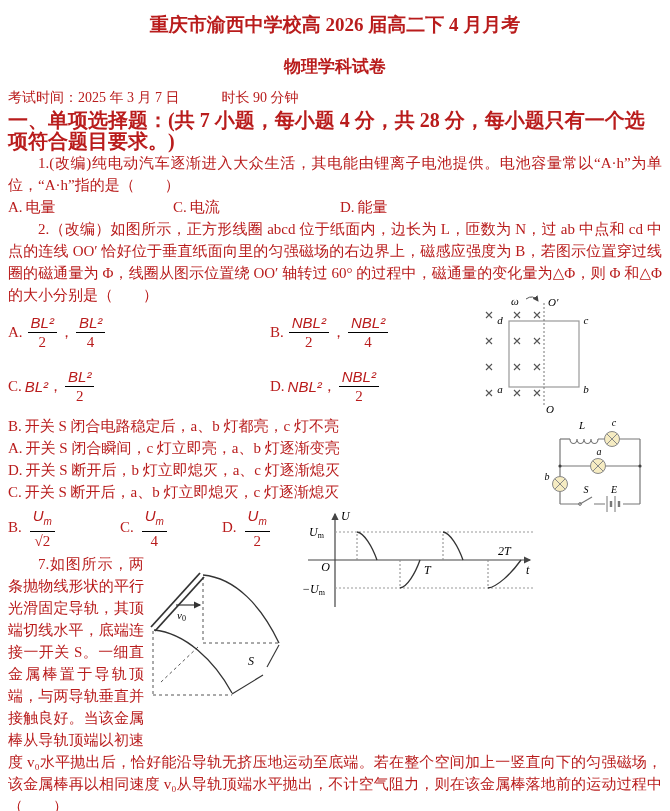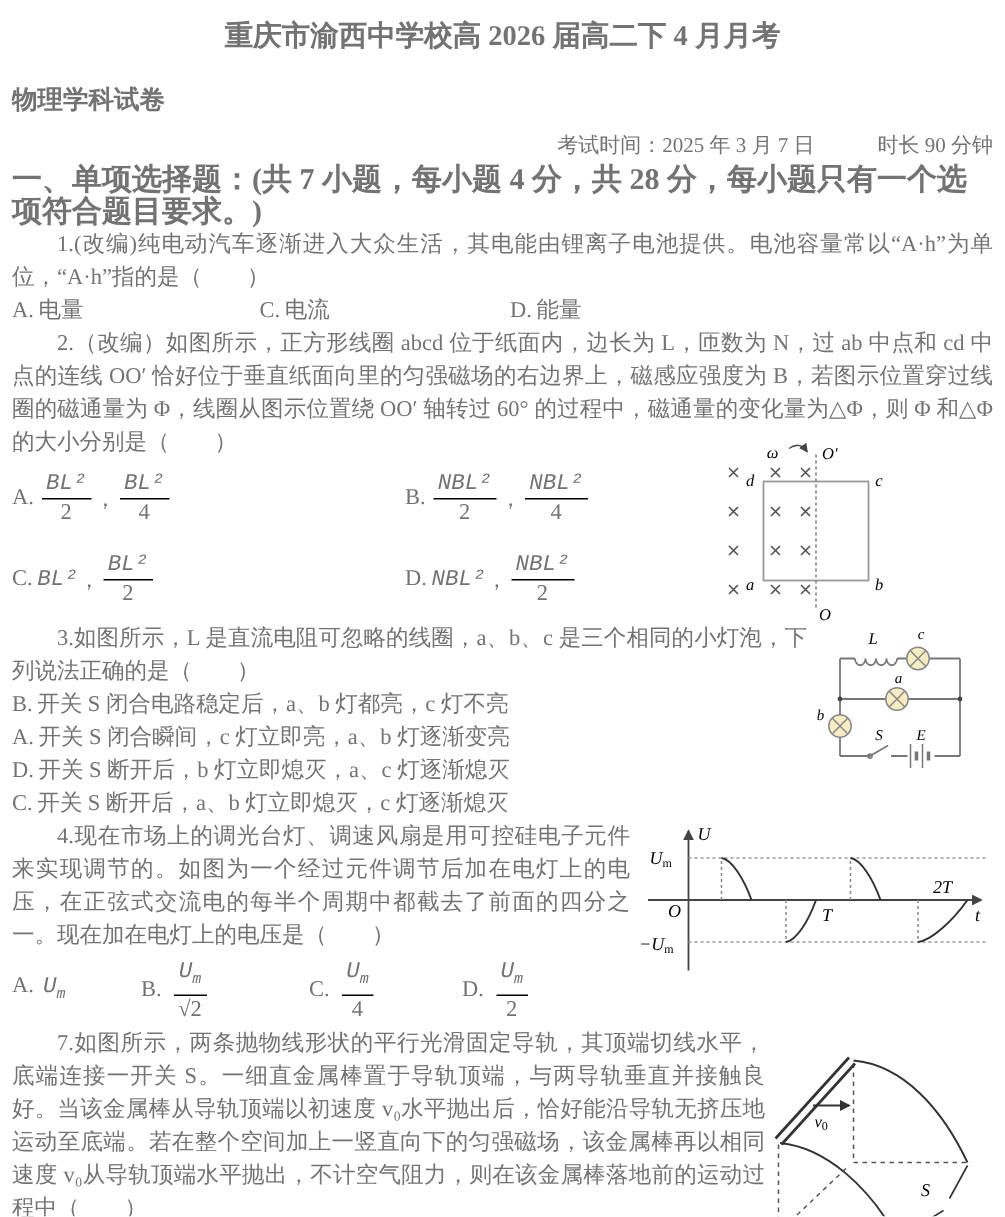--- a/index.html
+++ b/index.html
@@ -1,29 +1,29 @@
 <!DOCTYPE html>
 <html><head>
 <meta charset="utf-8">
 <style>
   html,body{margin:0;padding:0;background:#fff;}
   .page{
     position:relative; width:670px; height:811px; overflow:hidden;
     box-sizing:border-box; padding:4px 8px 0 8px;
     font-family:"Liberation Serif","DejaVu Serif",serif;
-    font-size:15px; color:#737373; background:#fff;
+    font-size:15px; color:#b91c1c; background:#fff;
   }
   .title{ text-align:center; font-weight:bold; font-size:19px; margin:8px 0 0; line-height:26px;}
-  .subtitle{ text-align:left; font-weight:bold; font-size:17px; margin:17px 0 9px; line-height:24px;}
-  .infoline{ text-align:right; font-size:14px; line-height:20px; margin:0 0 2px;}
+  .subtitle{ text-align:center; font-weight:bold; font-size:17px; margin:17px 0 9px; line-height:24px;}
+  .infoline{ text-align:left; font-size:14px; line-height:20px; margin:0 0 2px;}
   .infoline .sp{ display:inline-block; width:42px;}
   .section-heading{ font-weight:bold; font-size:20px; line-height:21px; margin:0;}
   .stem{ margin:0; text-indent:2em; line-height:22px; text-align:justify;}
   .olabel{ margin-right:3px;}
-  .math{ font-style:italic; font-family:Liberation Mono, monospace;}
+  .math{ font-style:italic; font-family:Liberation Sans, sans-serif;}
   sub{ font-size:10px;}
   
   .frac{ display:inline-block; text-align:center; vertical-align:middle; margin:0 2px; line-height:normal;}
   .frac .num{ display:block; border-bottom:1px solid #000; padding:0 3px; line-height:18px;}
   .frac .den{ display:block; padding:0 3px; line-height:18px;}
   
   .opts-row{ display:flex; align-items:flex-start; line-height:22px;}
   .opts-row .o1{width:165px;} .opts-row .o2{width:143px;} .opts-row .o3{width:167px;}
   
   .q2opts{ position:relative; margin:5px 0 8px; width:100%;}
@@ -180,21 +180,20 @@
         <circle cx="16" cy="67" r="7.5" fill="#f6ecc2" stroke="#888"></circle>
           <path d="M10.7,61.7 L21.3,72.3 M21.3,61.7 L10.7,72.3" stroke="#888" stroke-width="1"></path>
       </g>
       <text class="it" x="38" y="12" font-size="11" text-anchor="middle">L</text>
       <text class="it" x="70" y="9" font-size="10" text-anchor="middle">c</text>
       <text class="it" x="55" y="38" font-size="10" text-anchor="middle">a</text>
       <text class="it" x="3" y="63" font-size="10" text-anchor="middle">b</text>
       <text class="it" x="42" y="76" font-size="10" text-anchor="middle">S</text>
       <text class="it" x="70" y="76" font-size="10" text-anchor="middle">E</text>
     </svg>
-    <p class="stem">3.如图所示，L 是直流电阻可忽略的线圈，a、b、c 是三个相同的小灯泡，下列说法正确的是（　　）</p>
     <div class="optline"><span class="olabel">B.</span><span>开关 S 闭合电路稳定后，a、b 灯都亮，c 灯不亮</span></div>
     <div class="optline"><span class="olabel">A.</span><span>开关 S 闭合瞬间，c 灯立即亮，a、b 灯逐渐变亮</span></div>
     <div class="optline"><span class="olabel">D.</span><span>开关 S 断开后，b 灯立即熄灭，a、c 灯逐渐熄灭</span></div>
     <div class="optline"><span class="olabel">C.</span><span>开关 S 断开后，a、b 灯立即熄灭，c 灯逐渐熄灭</span></div>
   </div>
 
   <div class="q q4">
 
     <svg class="fig4" width="238" height="108" viewBox="0 0 238 108">
       <defs>
@@ -221,23 +220,21 @@
         <path d="M188,81 C197,80 211,67 221,53"></path>
       </g>
       <text class="it" x="41" y="13" font-size="12">U</text>
       <text class="it" x="226" y="67" font-size="12">t</text>
       <text class="it" x="30" y="64" font-size="12" text-anchor="end">O</text>
       <text x="9" y="29" font-size="12"><tspan class="it">U</tspan><tspan font-size="8" dy="2">m</tspan></text>
       <text x="2" y="86" font-size="12"><tspan class="it">−U</tspan><tspan font-size="8" dy="2">m</tspan></text>
       <text class="it" x="124" y="67" font-size="12">T</text>
       <text class="it" x="198" y="48" font-size="12">2T</text>
     </svg>
-    <p class="stem">4.现在市场上的调光台灯、调速风扇是用可控硅电子元件来实现调节的。如图为一个经过元件调节后加在电灯上的电压，在正弦式交流电的每半个周期中都截去了前面的四分之一。现在加在电灯上的电压是（　　）</p>
     <div class="q4opts">
-      <span class="o1"><span class="olabel">A.</span><span class="math"><span>U</span><sub>m</sub></span></span>
       <span class="o2"><span class="olabel">B.</span><span class="frac"><span class="num math"><span>U</span><sub>m</sub></span><span class="den">√2</span></span></span>
       <span class="o3"><span class="olabel">C.</span><span class="frac"><span class="num math"><span>U</span><sub>m</sub></span><span class="den">4</span></span></span>
       <span class="o4"><span class="olabel">D.</span><span class="frac"><span class="num math"><span>U</span><sub>m</sub></span><span class="den">2</span></span></span>
     </div>
   </div>
 
   <div class="q q5">
 
     <svg class="fig5" width="148" height="182" viewBox="0 0 148 182">
       <defs>

